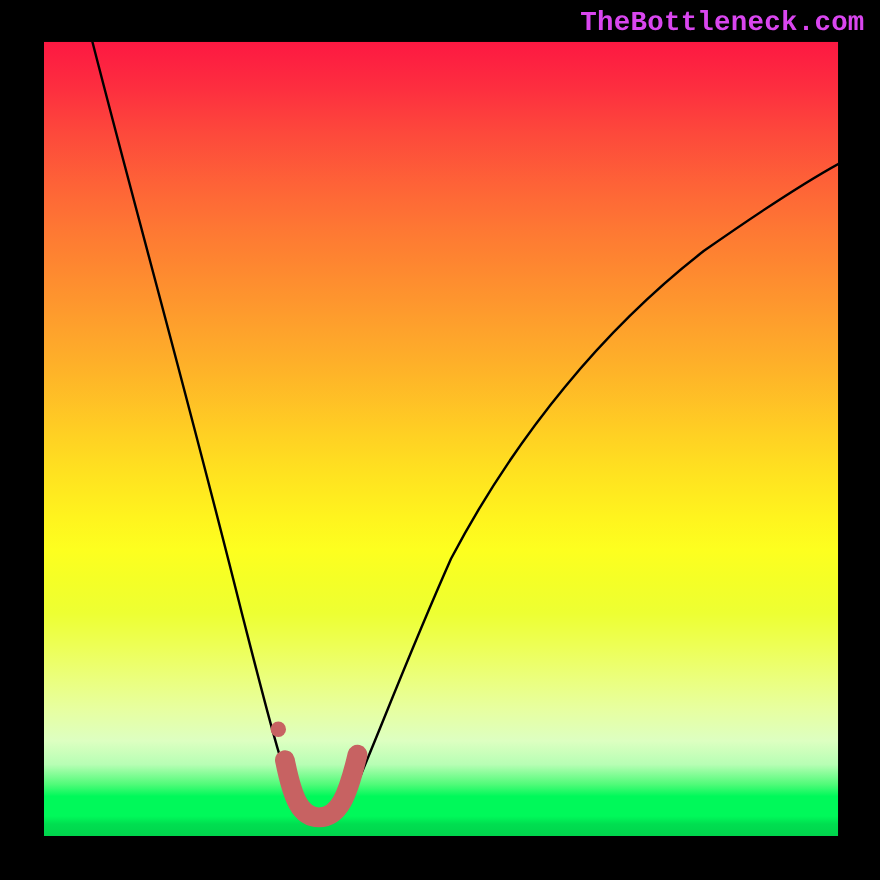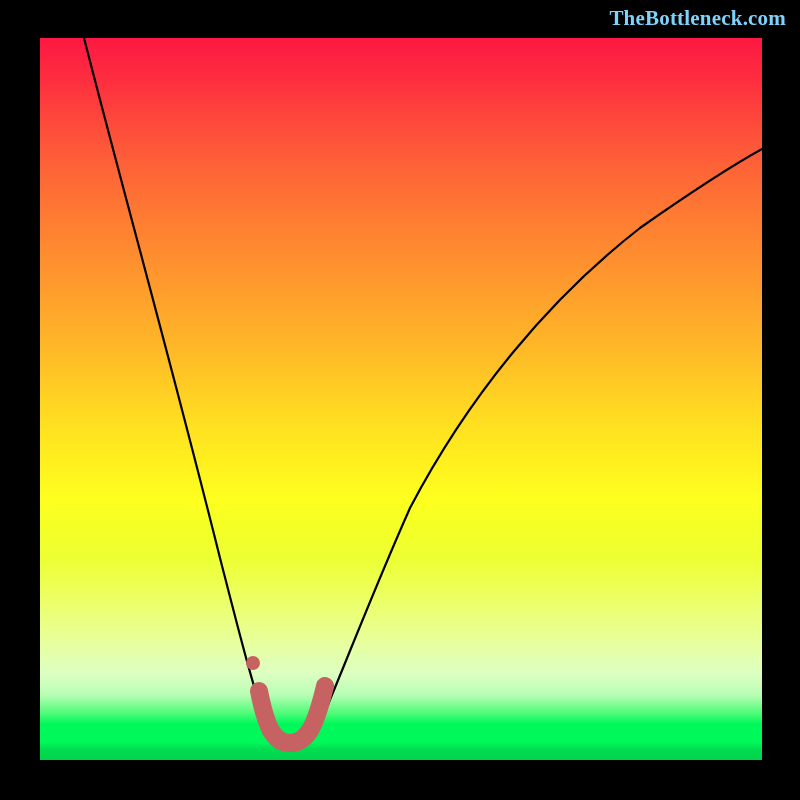--- a/index.html
+++ b/index.html
@@ -60,24 +60,24 @@
   svg.curves {
     position: absolute;
     inset: 0;
     width: 722px;
     height: 722px;
   }
   .watermark {
     position: absolute;
     top: 6px;
     right: 14px;
-    font-family: Liberation Serif, serif;
-    font-size: 21px;
+    font-family: Liberation Mono, monospace;
+    font-size: 25px;
     font-weight: 600;
-    color: #7dd3fc;
+    color: #d946ef;
     letter-spacing: 0.2px;
   }
 </style>
 </head>
 <body>
 
 <div class="frame">
 
   <div class="plot">
     <div class="gradient"></div>

